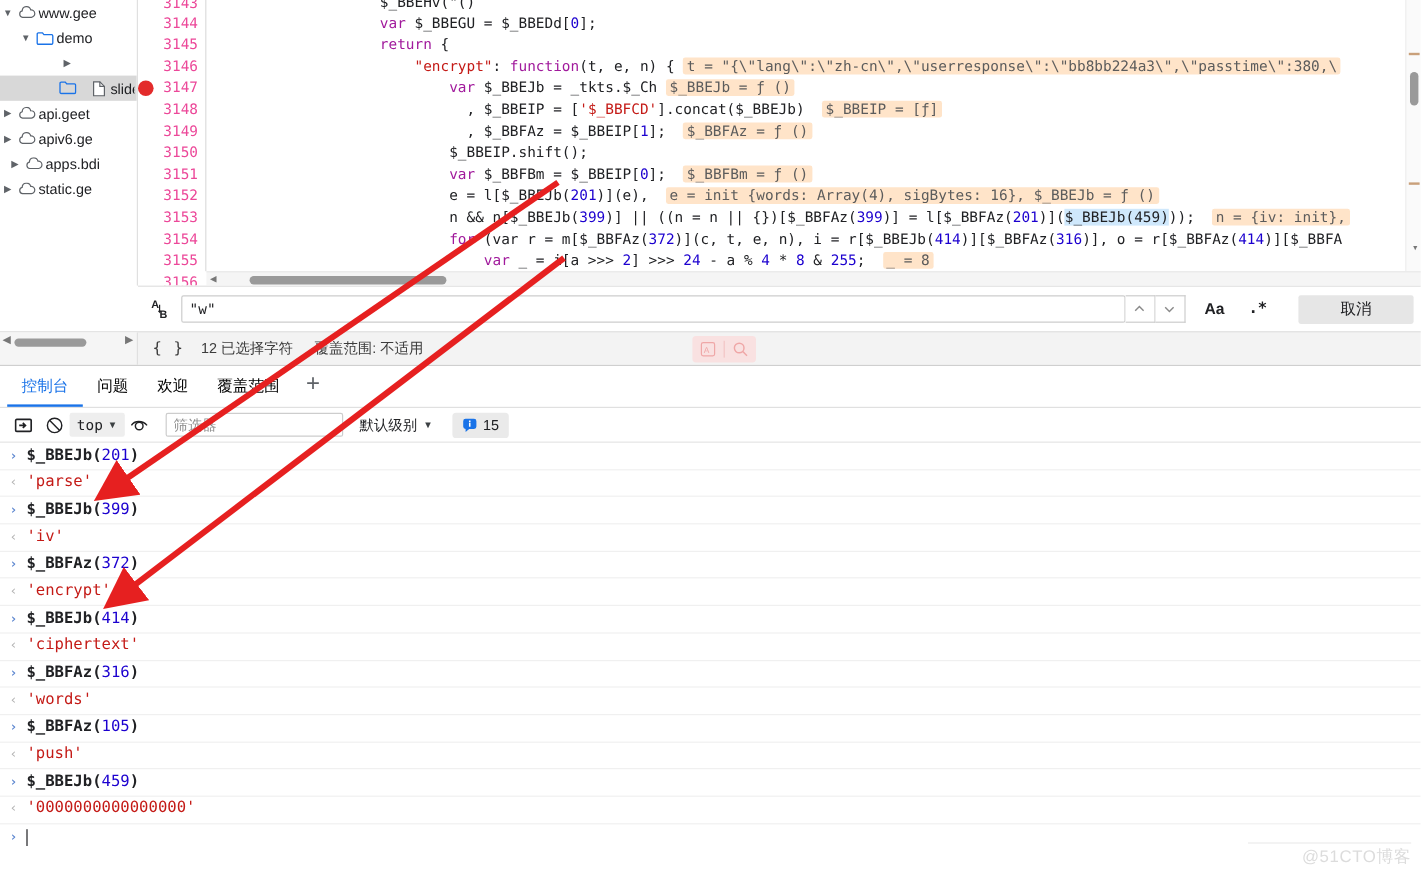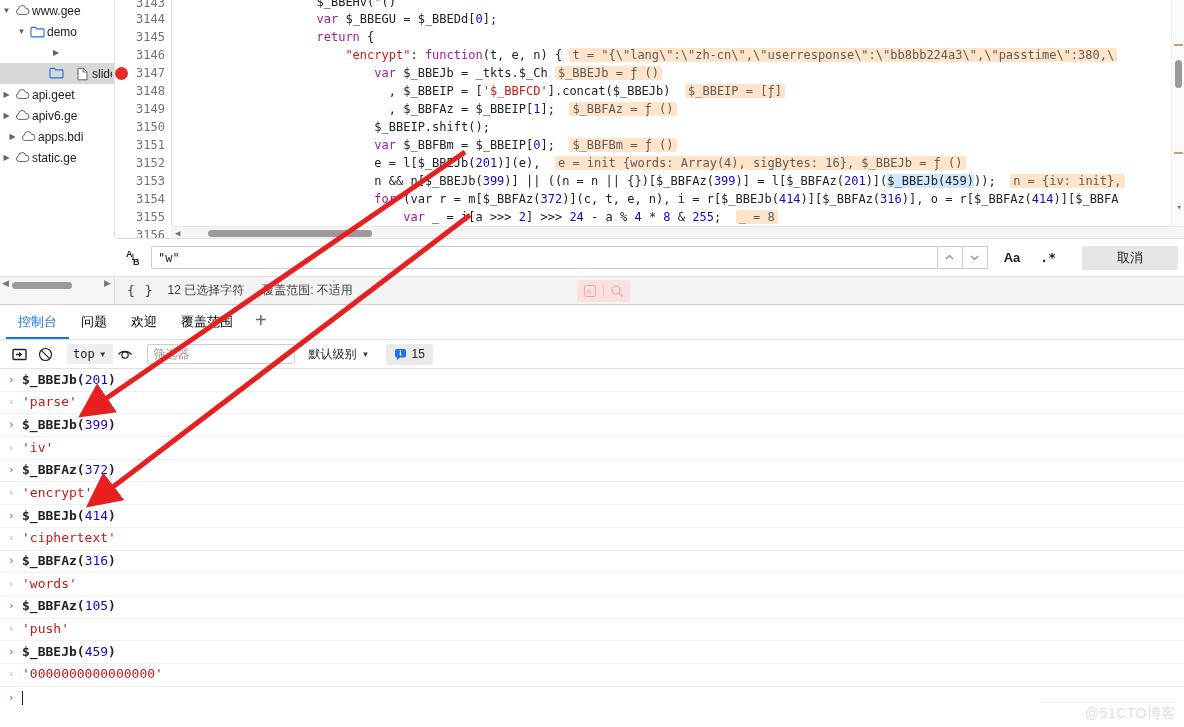--- a/index.html
+++ b/index.html
@@ -49,21 +49,21 @@
     background: #fff; overflow: hidden;
     font-family: "DejaVu Sans Mono", monospace;
     font-size: 12px;
   }
   .gutter {
     position: absolute; left: 0; top: 0; width: 57px; height: 226px;
     background: #fff; border-right: 1px solid #ddd;
   }
   .gutter-line {
     height: 18px; line-height: 18px; text-align: right;
-    padding-right: 6px; color: #737373; font-size: 12px;
+    padding-right: 6px; color: #ec4899; font-size: 12px;
     font-family: "DejaVu Sans Mono", monospace; position: relative;
   }
   .bp-dot {
     position: absolute; left: 0px; top: 3px;
     width: 13px; height: 13px; border-radius: 50%;
     background: #e32b2b;
   }
   .code-area {
     position: absolute; left: 57px; top: 0; right: 13px; height: 226px;
     overflow: hidden; white-space: pre;
@@ -186,21 +186,21 @@
     height: 29px; border-bottom: 1px solid #e0e0e0;
     display: flex; align-items: center; padding: 0 6px; background: #fff;
   }
   .tb-icon {
     width: 26px; height: 24px; display: flex; align-items: center; justify-content: center;
     cursor: pointer;
   }
   .ctx-select {
     display: flex; align-items: center; gap: 4px;
     background: #eeeeee; border-radius: 2px; height: 20px;
-    padding: 0 6px; margin-left: 9px; cursor: pointer;
+    padding: 0 6px; margin-left: 0; cursor: pointer;
   }
   .ctx-select .lbl { font-size: 12px; color: #202124; font-family: "DejaVu Sans Mono", monospace; }
   .caret { font-size: 8px; color: #3c4043; }
   .filter-input {
     width: 148px; height: 20px; margin-left: 8px;
     border: 1px solid #cdcdcd; border-radius: 2px; background: #fff;
     padding: 0 6px; font-size: 12px; outline: none;
     font-family: "Liberation Sans", sans-serif; color: #202124;
   }
   .filter-input::placeholder { color: #8f8f8f; }

